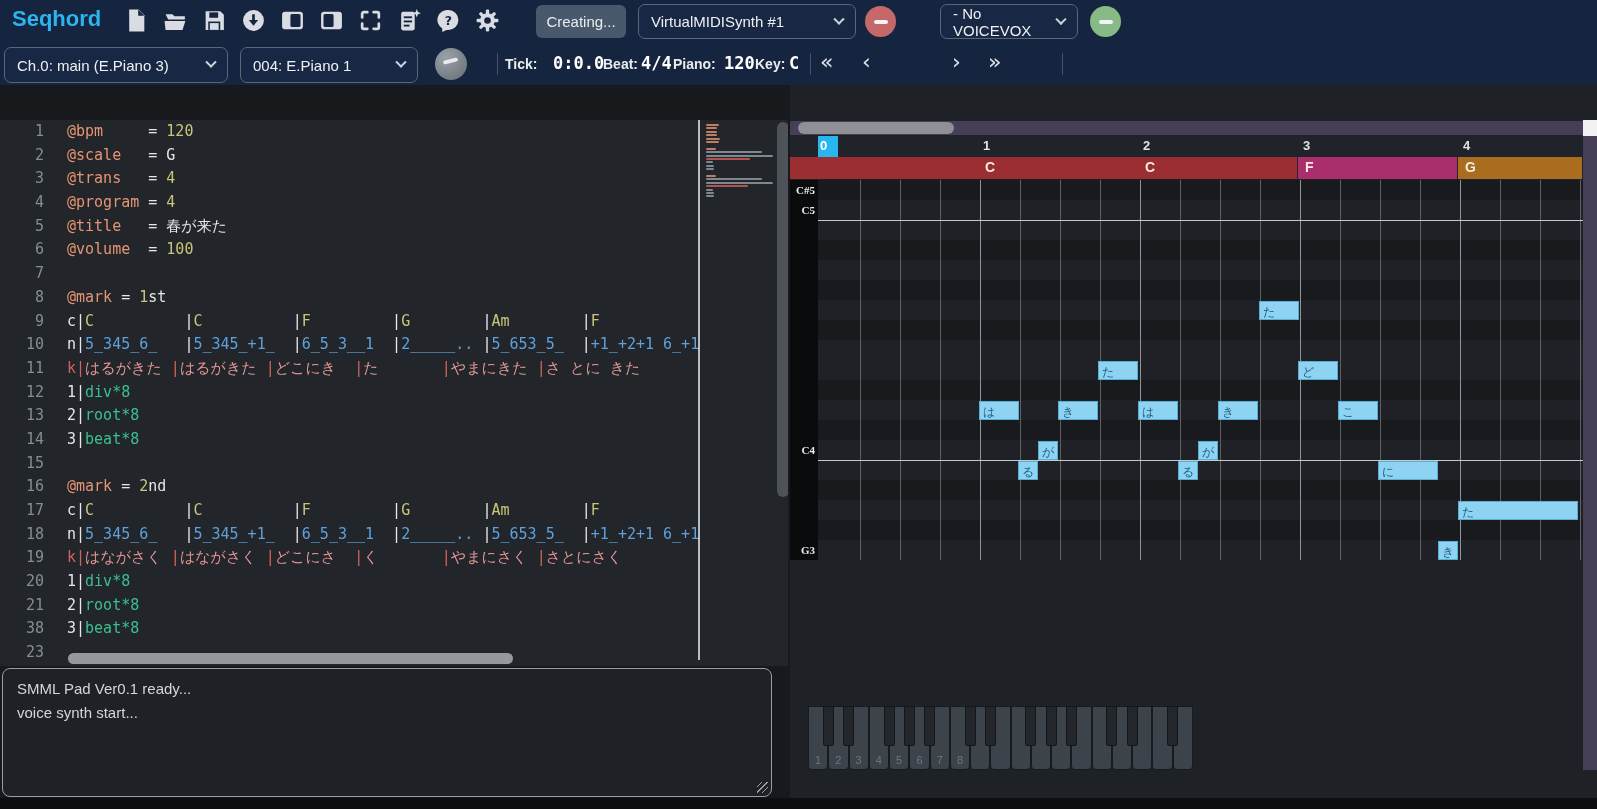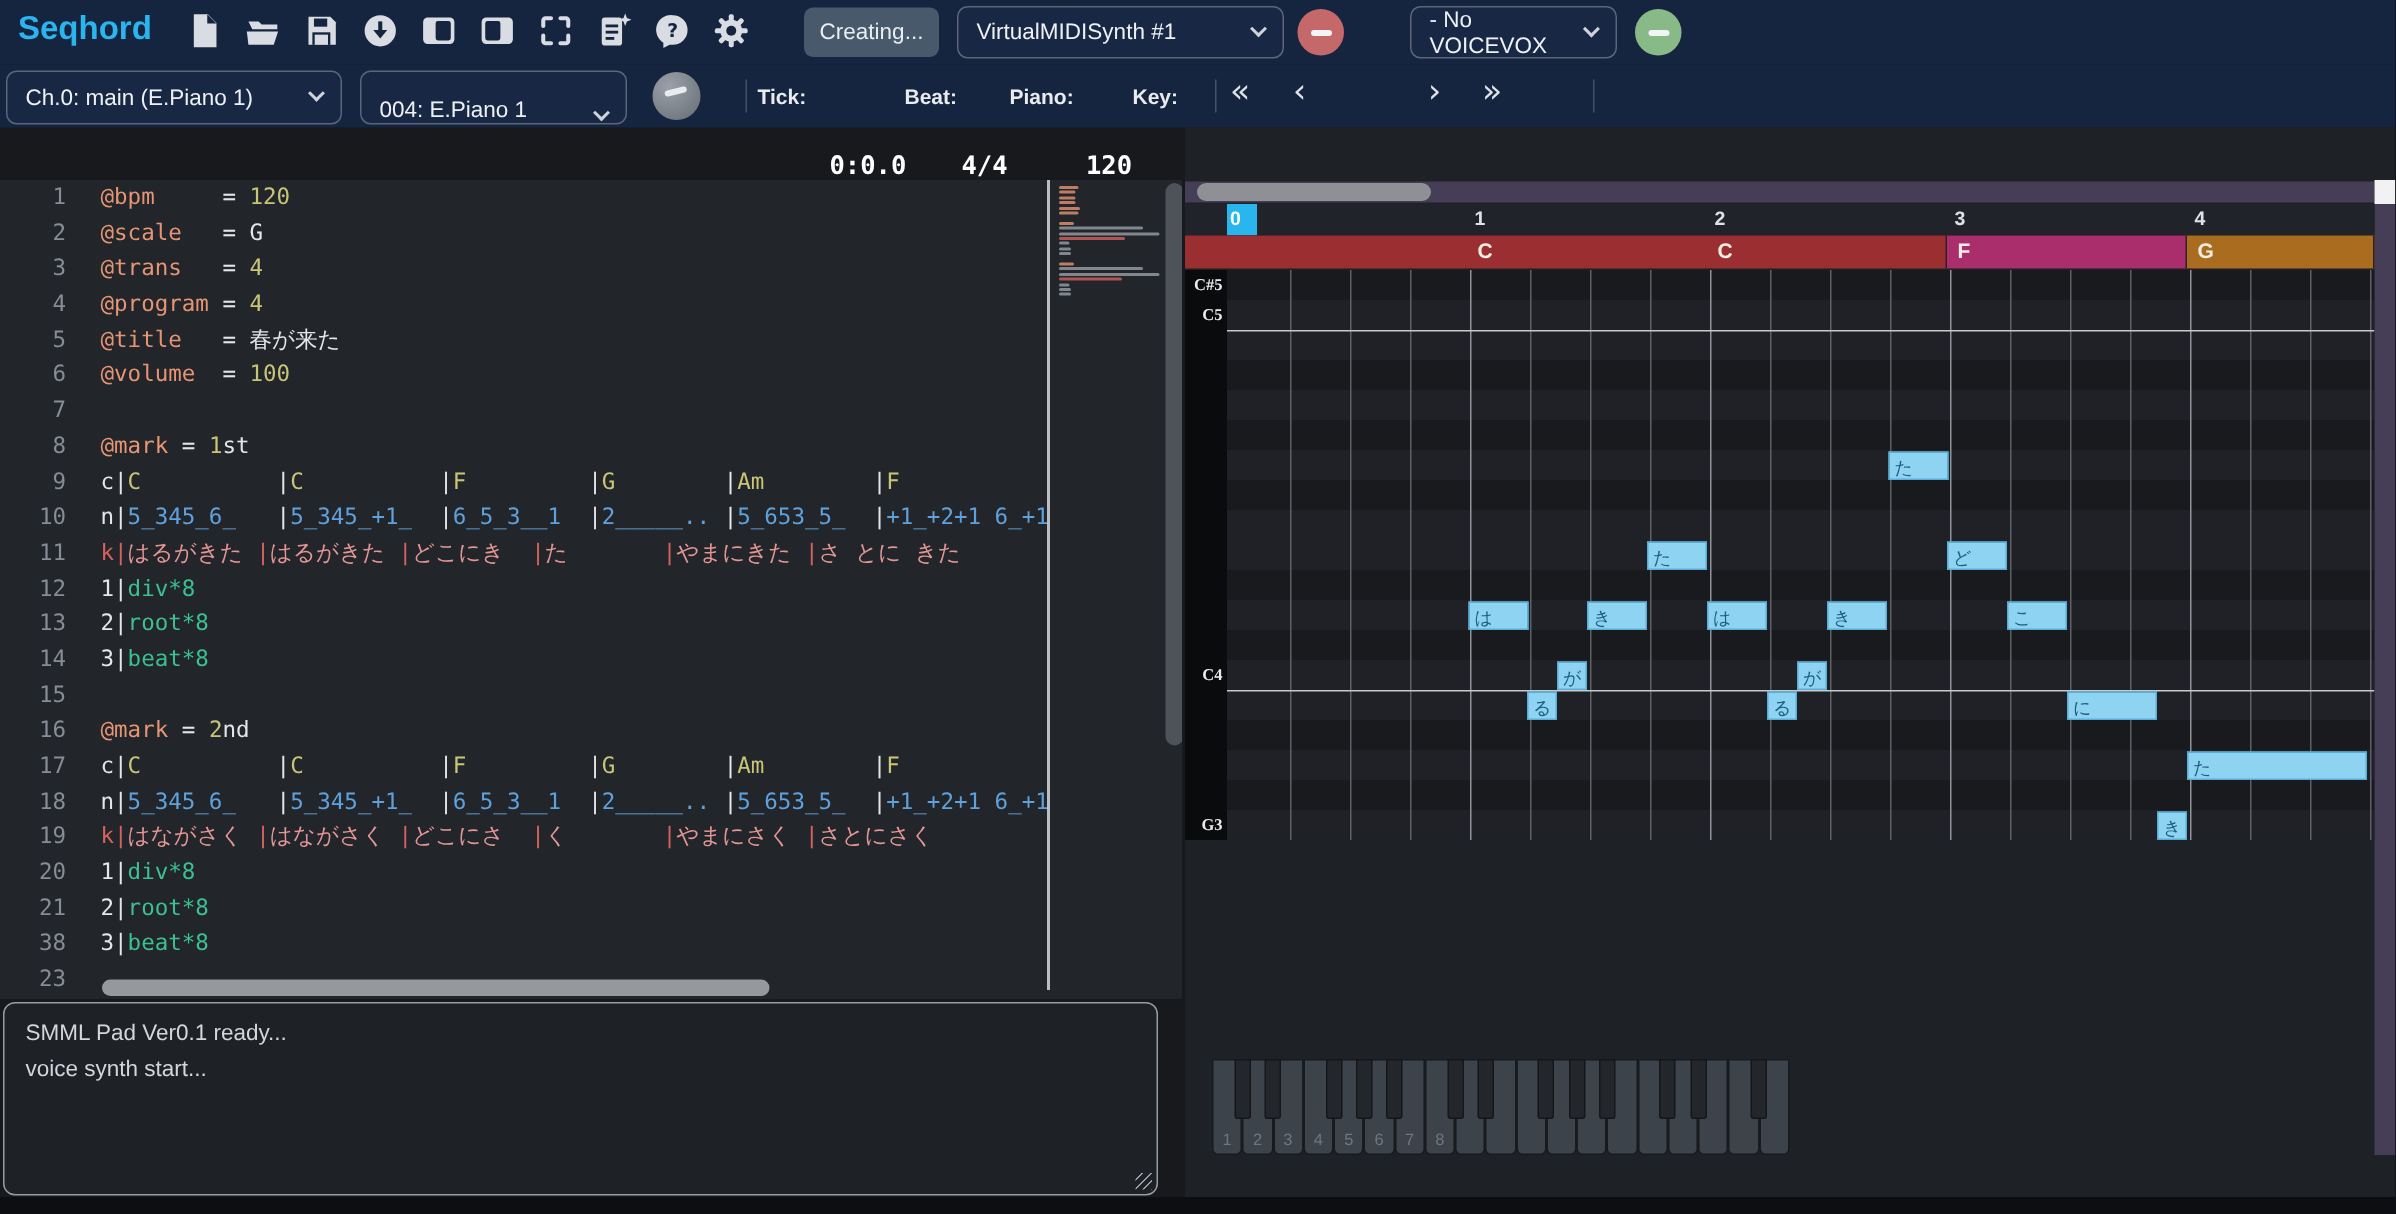--- a/index.html
+++ b/index.html
@@ -25,28 +25,28 @@
   .sel-vv{left:940px;top:4px;width:138px;height:35px;}
   .circle-btn{position:absolute;width:31px;height:31px;border-radius:50%;cursor:pointer;}
   .circle-btn .bar{position:absolute;left:50%;top:50%;width:14px;height:4px;border-radius:2px;
                    background:#f2f4f6;transform:translate(-50%,-50%);}
   .cb-red{left:865px;top:6px;background:#c4686a;}
   .cb-green{left:1090px;top:6px;background:#87ba87;}
 
   
   .transport{position:absolute;left:0;top:43px;width:1597px;height:42px;background:#16253f;}
   .sel-ch{left:4px;top:4px;width:224px;height:36px;}
-  .sel-prog{left:240px;top:4px;width:178px;height:36px;align-items:flex-end;}
+  .sel-prog{left:240px;top:4px;width:178px;height:36px;}
   .knob{position:absolute;left:435px;top:5px;width:32px;height:32px;border-radius:50%;
         background:radial-gradient(circle at 35% 30%,#9aa1a9,#666c74);cursor:pointer;}
   .knob .mark{position:absolute;left:8px;top:11px;width:15px;height:4px;border-radius:2px;
               background:#e8ebef;transform:rotate(-14deg);}
   .vsep{position:absolute;top:10px;width:1px;height:22px;background:#45506a;}
   .t-label{position:absolute;top:13px;font:600 14px "Liberation Sans",sans-serif;color:#e9ebee;}
-  .t-value{position:absolute;top:10px;font:700 17px "DejaVu Sans Mono",monospace;color:#ffffff;margin-top:48px;}
+  .t-value{position:absolute;top:10px;font:700 17px "DejaVu Sans Mono",monospace;color:#ffffff;}
   .ctrl{position:absolute;top:6px;font:22px "DejaVu Sans",sans-serif;color:#dfe3e8;cursor:pointer;}
   .play-btn{position:absolute;left:897px;top:45px;width:37px;height:37px;border-radius:50%;
             background:#1b66c9;cursor:pointer;}
   .play-btn .tri{position:absolute;left:14px;top:10px;width:0;height:0;
             border-left:13px solid #fff;border-top:8px solid transparent;border-bottom:8px solid transparent;}
   .mark-btn{position:absolute;top:46px;height:33px;background:#26292f;border-radius:6px;
             color:#e9ebee;font:15px "Liberation Sans",sans-serif;display:flex;
             align-items:center;justify-content:center;cursor:pointer;}
 
   
@@ -207,21 +207,21 @@
       <span>- No VOICEVOX</span>
       <span class="chev"></span>
     </div>
     <div class="circle-btn cb-green">
         <span class="bar"></span>
       </div>
   </div>
 
   <div class="transport">
     <div class="select sel-ch">
-      <span>Ch.0: main (E.Piano 1)</span>
+      <span>Ch.0: main (E.Piano 3)</span>
       <span class="chev"></span>
     </div>
     <div class="select sel-prog">
       <span>004: E.Piano 1</span>
       <span class="chev"></span>
     </div>
     <div class="knob">
         <div class="mark"></div>
       </div>
     <div class="vsep" style="left:497px"></div>

